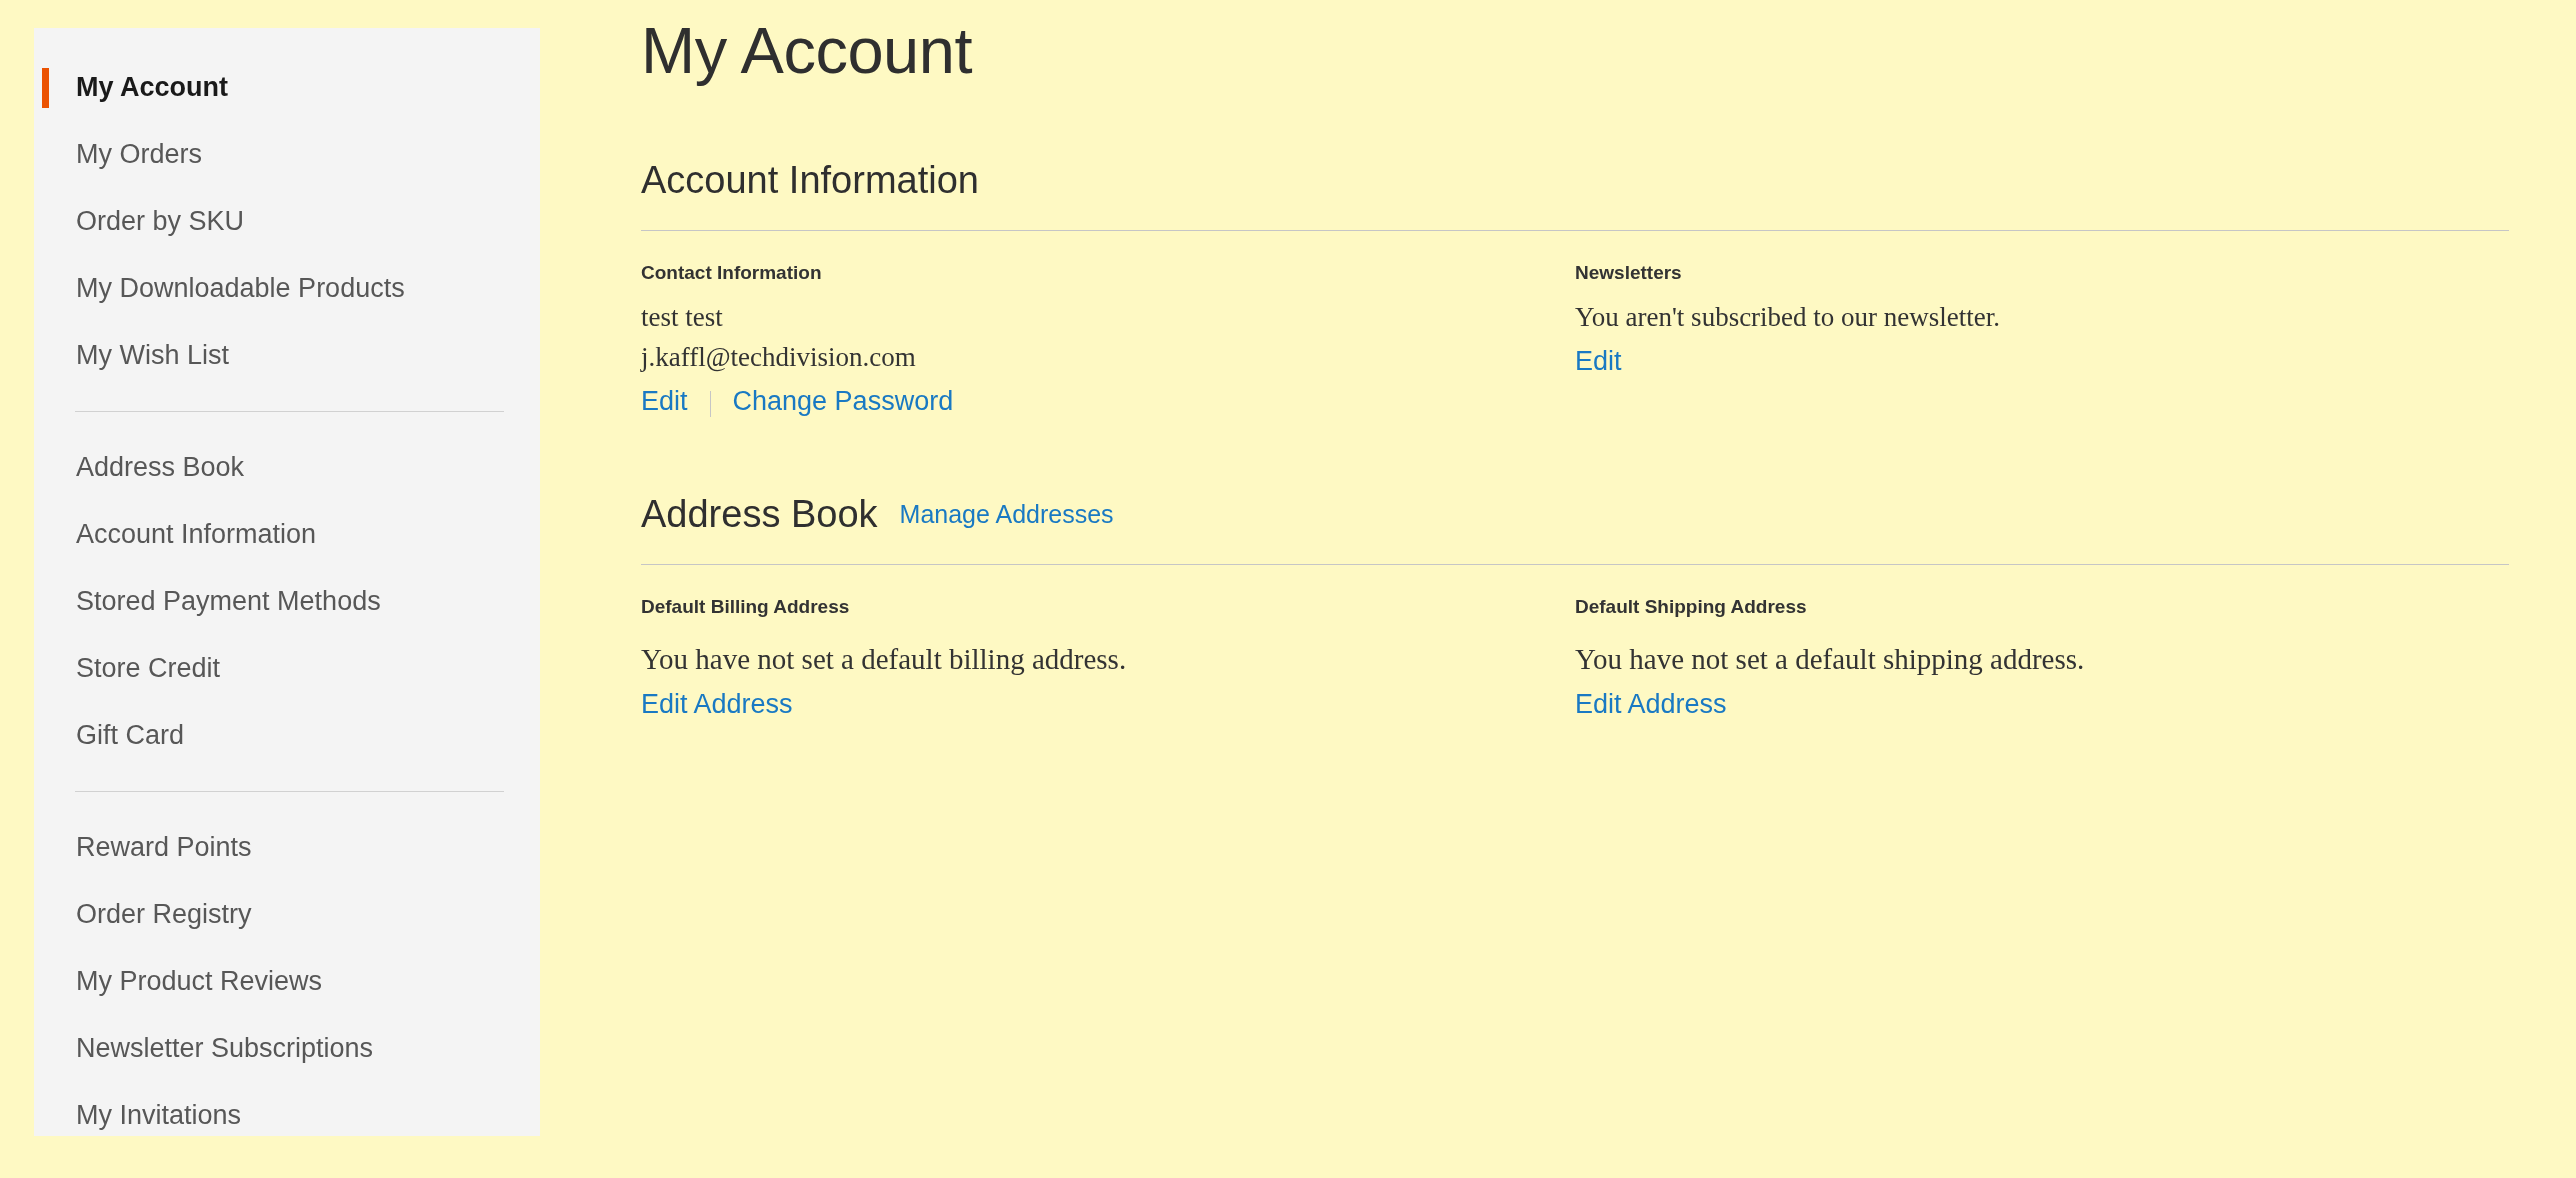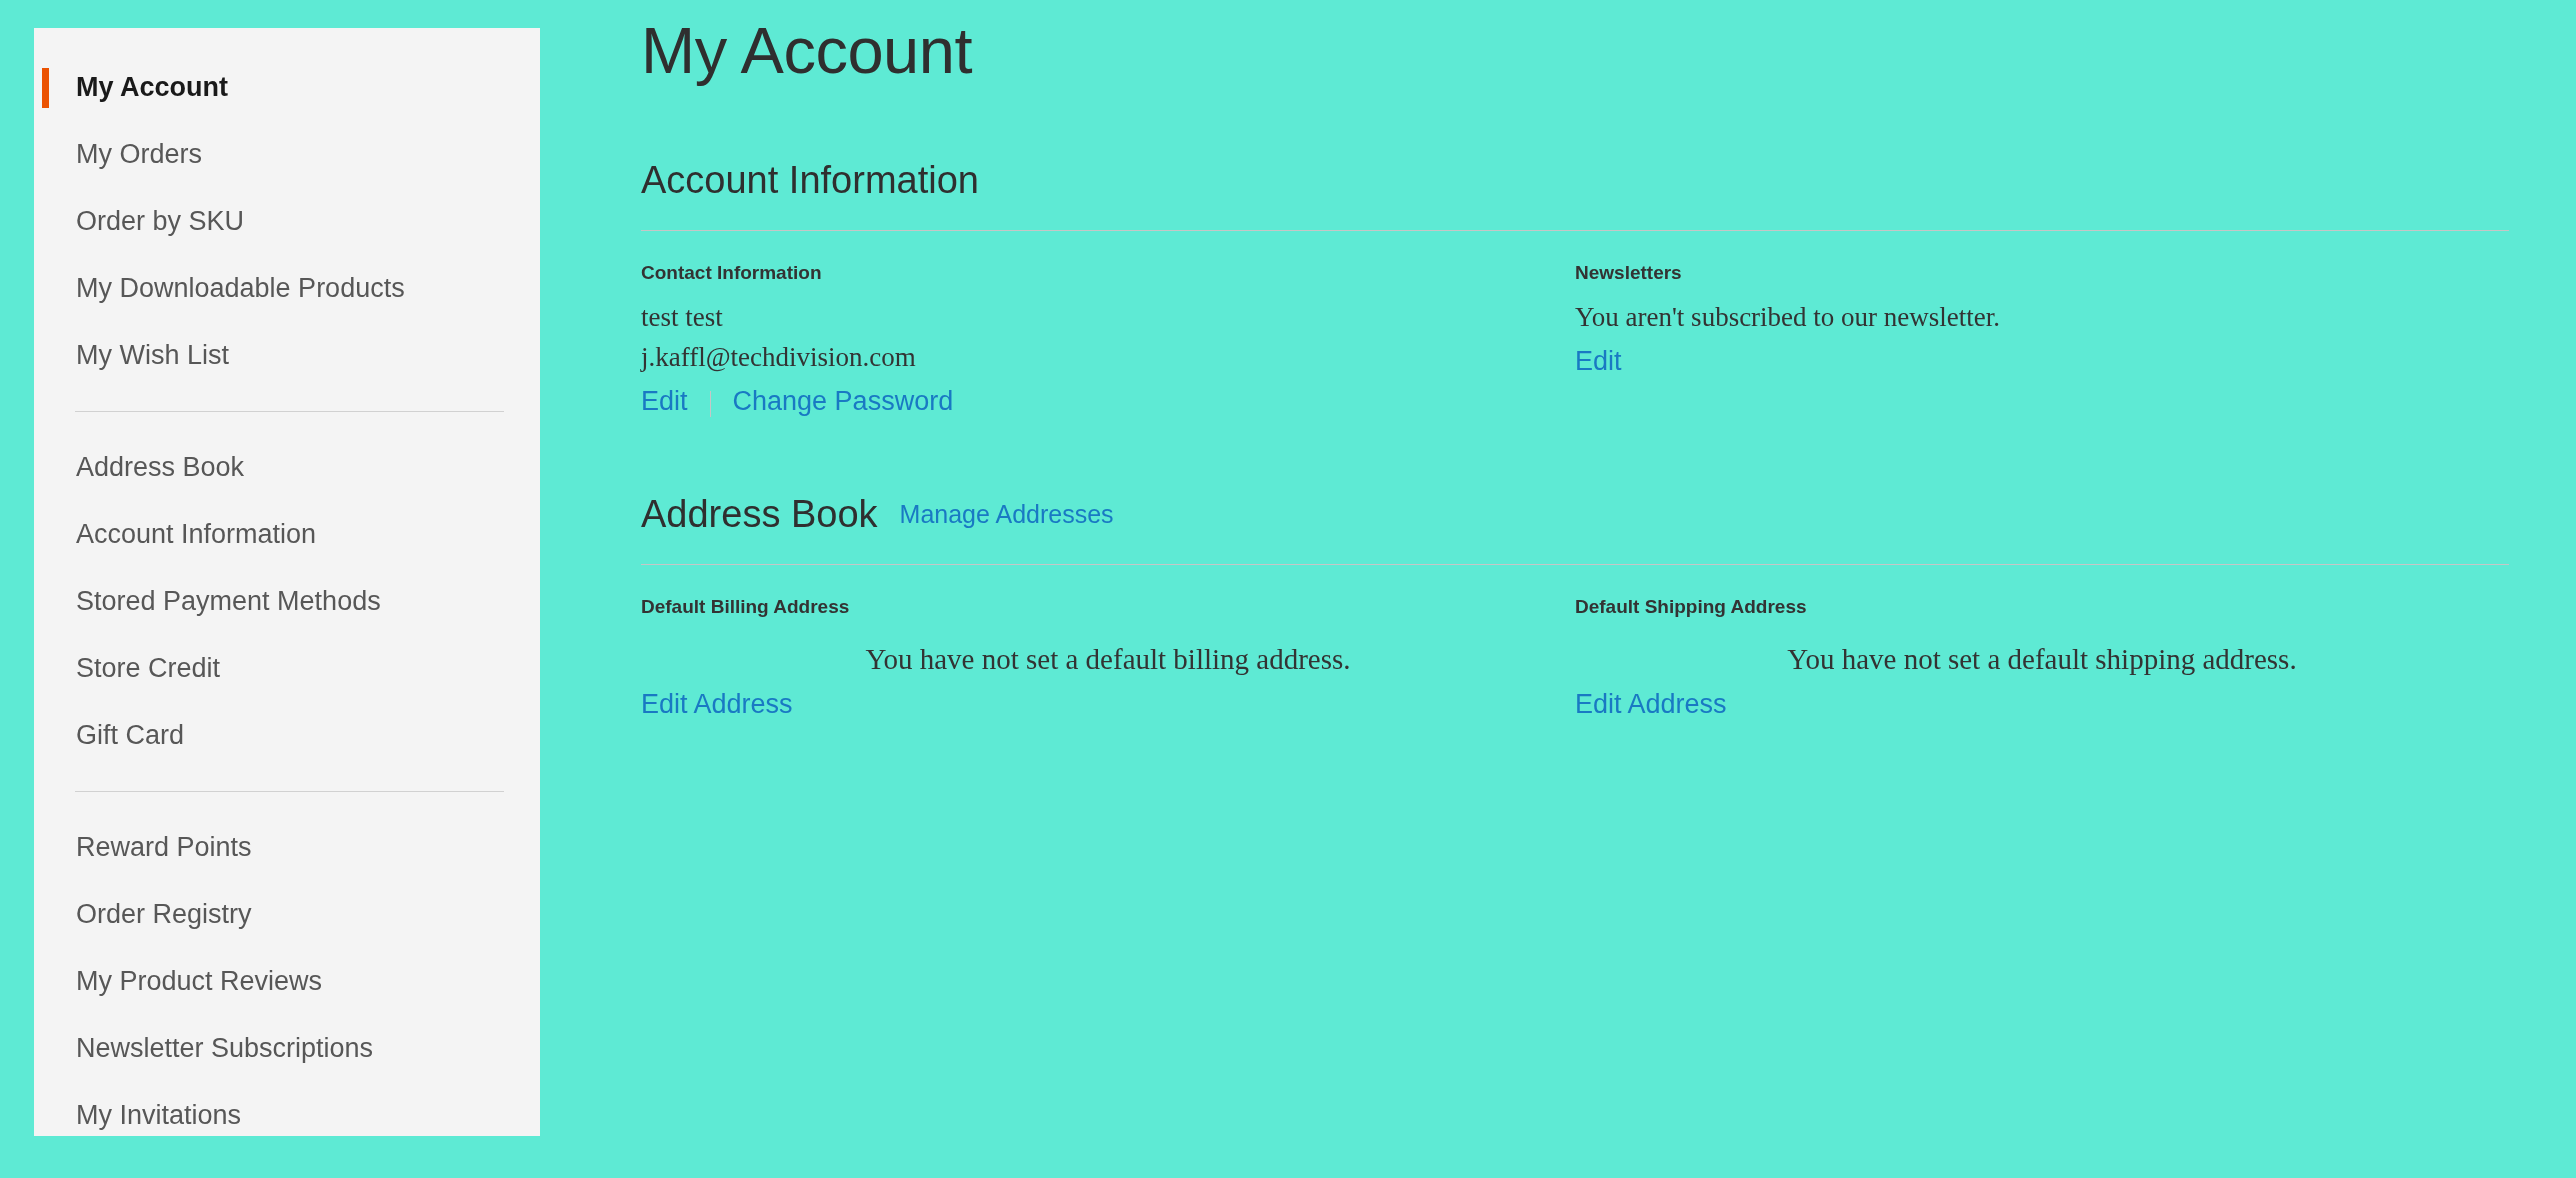--- a/index.html
+++ b/index.html
@@ -10,21 +10,21 @@
     background: #ffffff;
     font-family: "Liberation Sans", sans-serif;
     -webkit-font-smoothing: antialiased;
   }
 
   .page {
     position: relative;
     width: 2576px;
     height: 1179px;
     overflow: hidden;
-    background: #5eead4;
+    background: #fef9c3;
   }
 
   
   .sidebar {
     position: absolute;
     left: 34px;
     top: 28px;
     width: 506px;
     height: 1108px;
     background: #f4f4f4;
@@ -119,21 +119,20 @@
   .block-body {
     font-size: 27px;
     color: #333333;
     line-height: 1.48;
     margin-top: 16px;
     font-family: Liberation Serif, serif;
   }
   .block-body.large {
     font-size: 29px;
     margin-top: 22px;
-    text-align: center;
   }
 
   .link {
     color: #1979c3;
     text-decoration: none;
     cursor: pointer;
     font-size: 27px;
   }
 
   .link-row {

